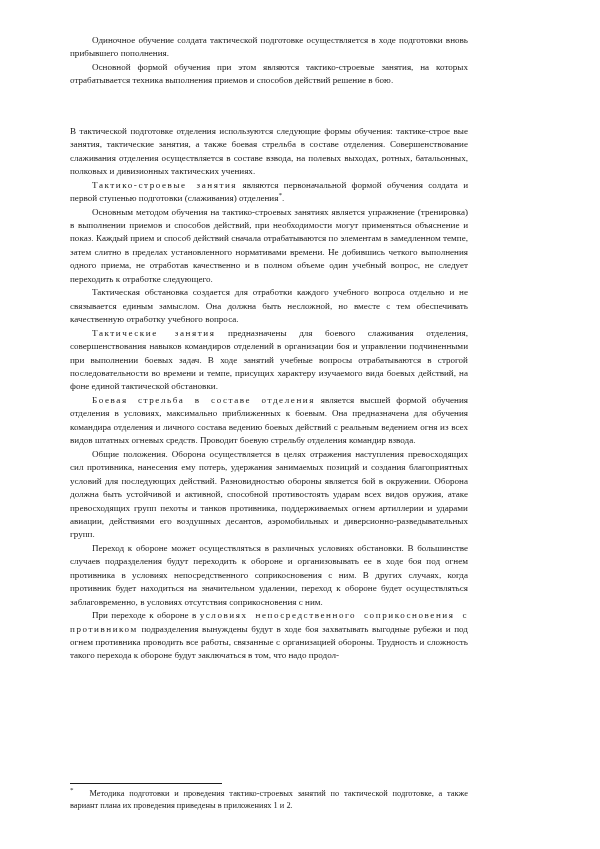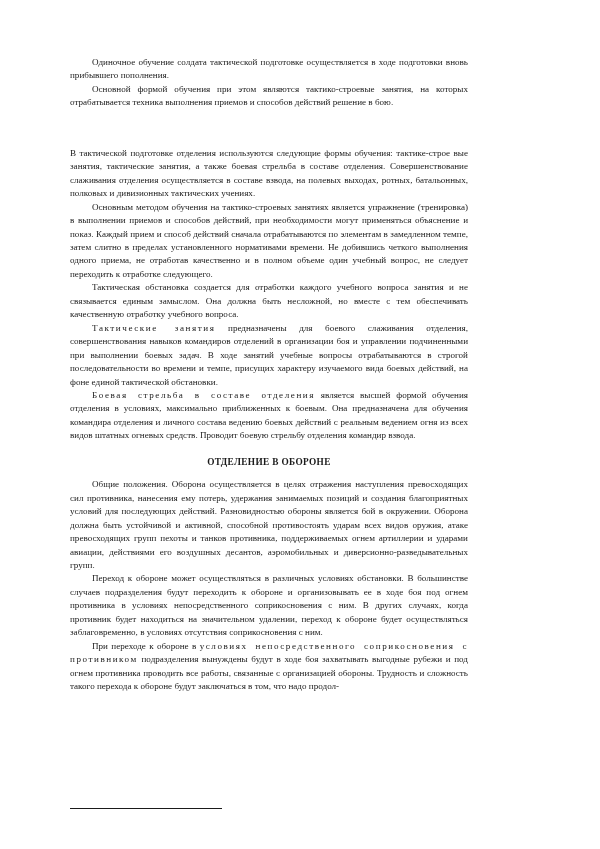--- a/index.html
+++ b/index.html
@@ -13,21 +13,21 @@
     height: 849px;
     font-family: "Liberation Serif", "DejaVu Serif", serif;
     color: #1a1a1a;
     -webkit-font-smoothing: antialiased;
   }
   .page {
     position: relative;
     width: 528px;
     height: 849px;
     box-sizing: border-box;
-    padding: 56px 60px 20px 70px;
+    padding: 34px 60px 20px 70px;
     background: #ffffff;
     overflow: hidden;
   }
   .body-text {
     font-size: 9.1px;
     line-height: 13.45px;
     text-align: justify;
     text-justify: inter-word;
     hyphens: manual;
   }
@@ -92,38 +92,41 @@
 <div class="page">
 
   <div class="body-text">
 
     <p class="para">Одиночное обучение солдата тактической подготовке осуществляется в ходе подготовки вновь прибывшего пополнения.</p>
 
     <p class="para">Основной формой обучения при этом являются тактико-строевые занятия, на которых отрабатывается техника выполнения приемов и способов действий решение в бою.</p>
 
     <p class="para noindent">В тактической подготовке отделения используются следующие формы обучения: тактике-строе вые занятия, тактические занятия, а также боевая стрельба в составе отделения. Совершенствование слаживания отделения осуществляется в составе взвода, на полевых выходах, ротных, батальонных, полковых и дивизионных тактических учениях.</p>
 
+    <p class="para"><span class="spaced">Тактико-строевые  занятия</span><span> являются первоначальной формой обучения солдата и первой ступенью подготовки (слаживания) отделения</span><sup class="fn">*</sup><span>.</span></p>
 
     <p class="para">Основным методом обучения на тактико-строевых занятиях является упражнение (тренировка) в выполнении приемов и способов действий, при необходимости могут применяться объяснение и показ. Каждый прием и способ действий сначала отрабатываются по элементам в замедленном темпе, затем слитно в пределах установленного нормативами времени. Не добившись четкого выполнения одного приема, не отработав качественно и в полном объеме один учебный вопрос, не следует переходить к отработке следующего.</p>
 
-    <p class="para">Тактическая обстановка создается для отработки каждого учебного вопроса занятия и не связывается единым замыслом. Она должна быть несложной, но вместе с тем обеспечивать качественную отработку учебного вопроса.</p>
+    <p class="para">Тактическая обстановка создается для отработки каждого учебного вопроса отдельно и не связывается единым замыслом. Она должна быть несложной, но вместе с тем обеспечивать качественную отработку учебного вопроса.</p>
 
 
     <p class="para"><span class="spaced">Тактические  занятия</span><span> предназначены для боевого слаживания отделения, совершенствования навыков командиров отделений в организации боя и управлении подчиненными при выполнении боевых задач. В ходе занятий учебные вопросы отрабатываются в строгой последовательности во времени и темпе, присущих характеру изучаемого вида боевых действий, на фоне единой тактической обстановки.</span></p>
 
     <p class="para"><span class="spaced">Боевая  стрельба  в  составе  отделения</span><span> является высшей формой обучения отделения в условиях, максимально приближенных к боевым. Она предназначена для обучения командира отделения и личного состава ведению боевых действий с реальным ведением огня из всех видов штатных огневых средств. Проводит боевую стрельбу отделения командир взвода.</span></p>
 
 
-    <h2 class="section-heading">ОТДЕЛЕНИЕ В ОБОРОНЕ</h2>
 
     <p class="para"><span class="bold">Общие положения.</span><span> Оборона осуществляется в целях отражения наступления превосходящих сил противника, нанесения ему потерь, удержания занимаемых позиций и создания благоприятных условий для последующих действий. Разновидностью обороны является бой в окружении. Оборона должна быть устойчивой и активной, способной противостоять ударам всех видов оружия, атаке превосходящих групп пехоты и танков противника, поддерживаемых огнем артиллерии и ударами авиации, действиями его воздушных десантов, аэромобильных и диверсионно-разведывательных групп.</span></p>
 
     <p class="para">Переход к обороне может осуществляться в различных условиях обстановки. В большинстве случаев подразделения будут переходить к обороне и организовывать ее в ходе боя под огнем противника в условиях непосредственного соприкосновения с ним. В других случаях, когда противник будет находиться на значительном удалении, переход к обороне будет осуществляться заблаговременно, в условиях отсутствия соприкосновения с ним.</p>
 
     <p class="para"><span>При переходе к обороне в </span><span class="spaced">условиях  непосредственного  соприкосновения  с  противником</span><span> подразделения вынуждены будут в ходе боя захватывать выгодные рубежи и под огнем противника проводить все работы, связанные с организацией обороны. Трудность и сложность такого перехода к обороне будут заключаться в том, что надо продол-</span></p>
 
   </div>
 
   <div class="footnote-zone">
     <div class="footnote-rule"></div>
+    <div class="footnote-text">
+      <p><span class="fn-marker">*</span><span>Методика подготовки и проведения тактико-строевых занятий по тактической подготовке, а также вариант плана их проведения приведены в приложениях 1 и 2.</span></p>
+    </div>
   </div>
 
 </div>
 
 </body></html>

